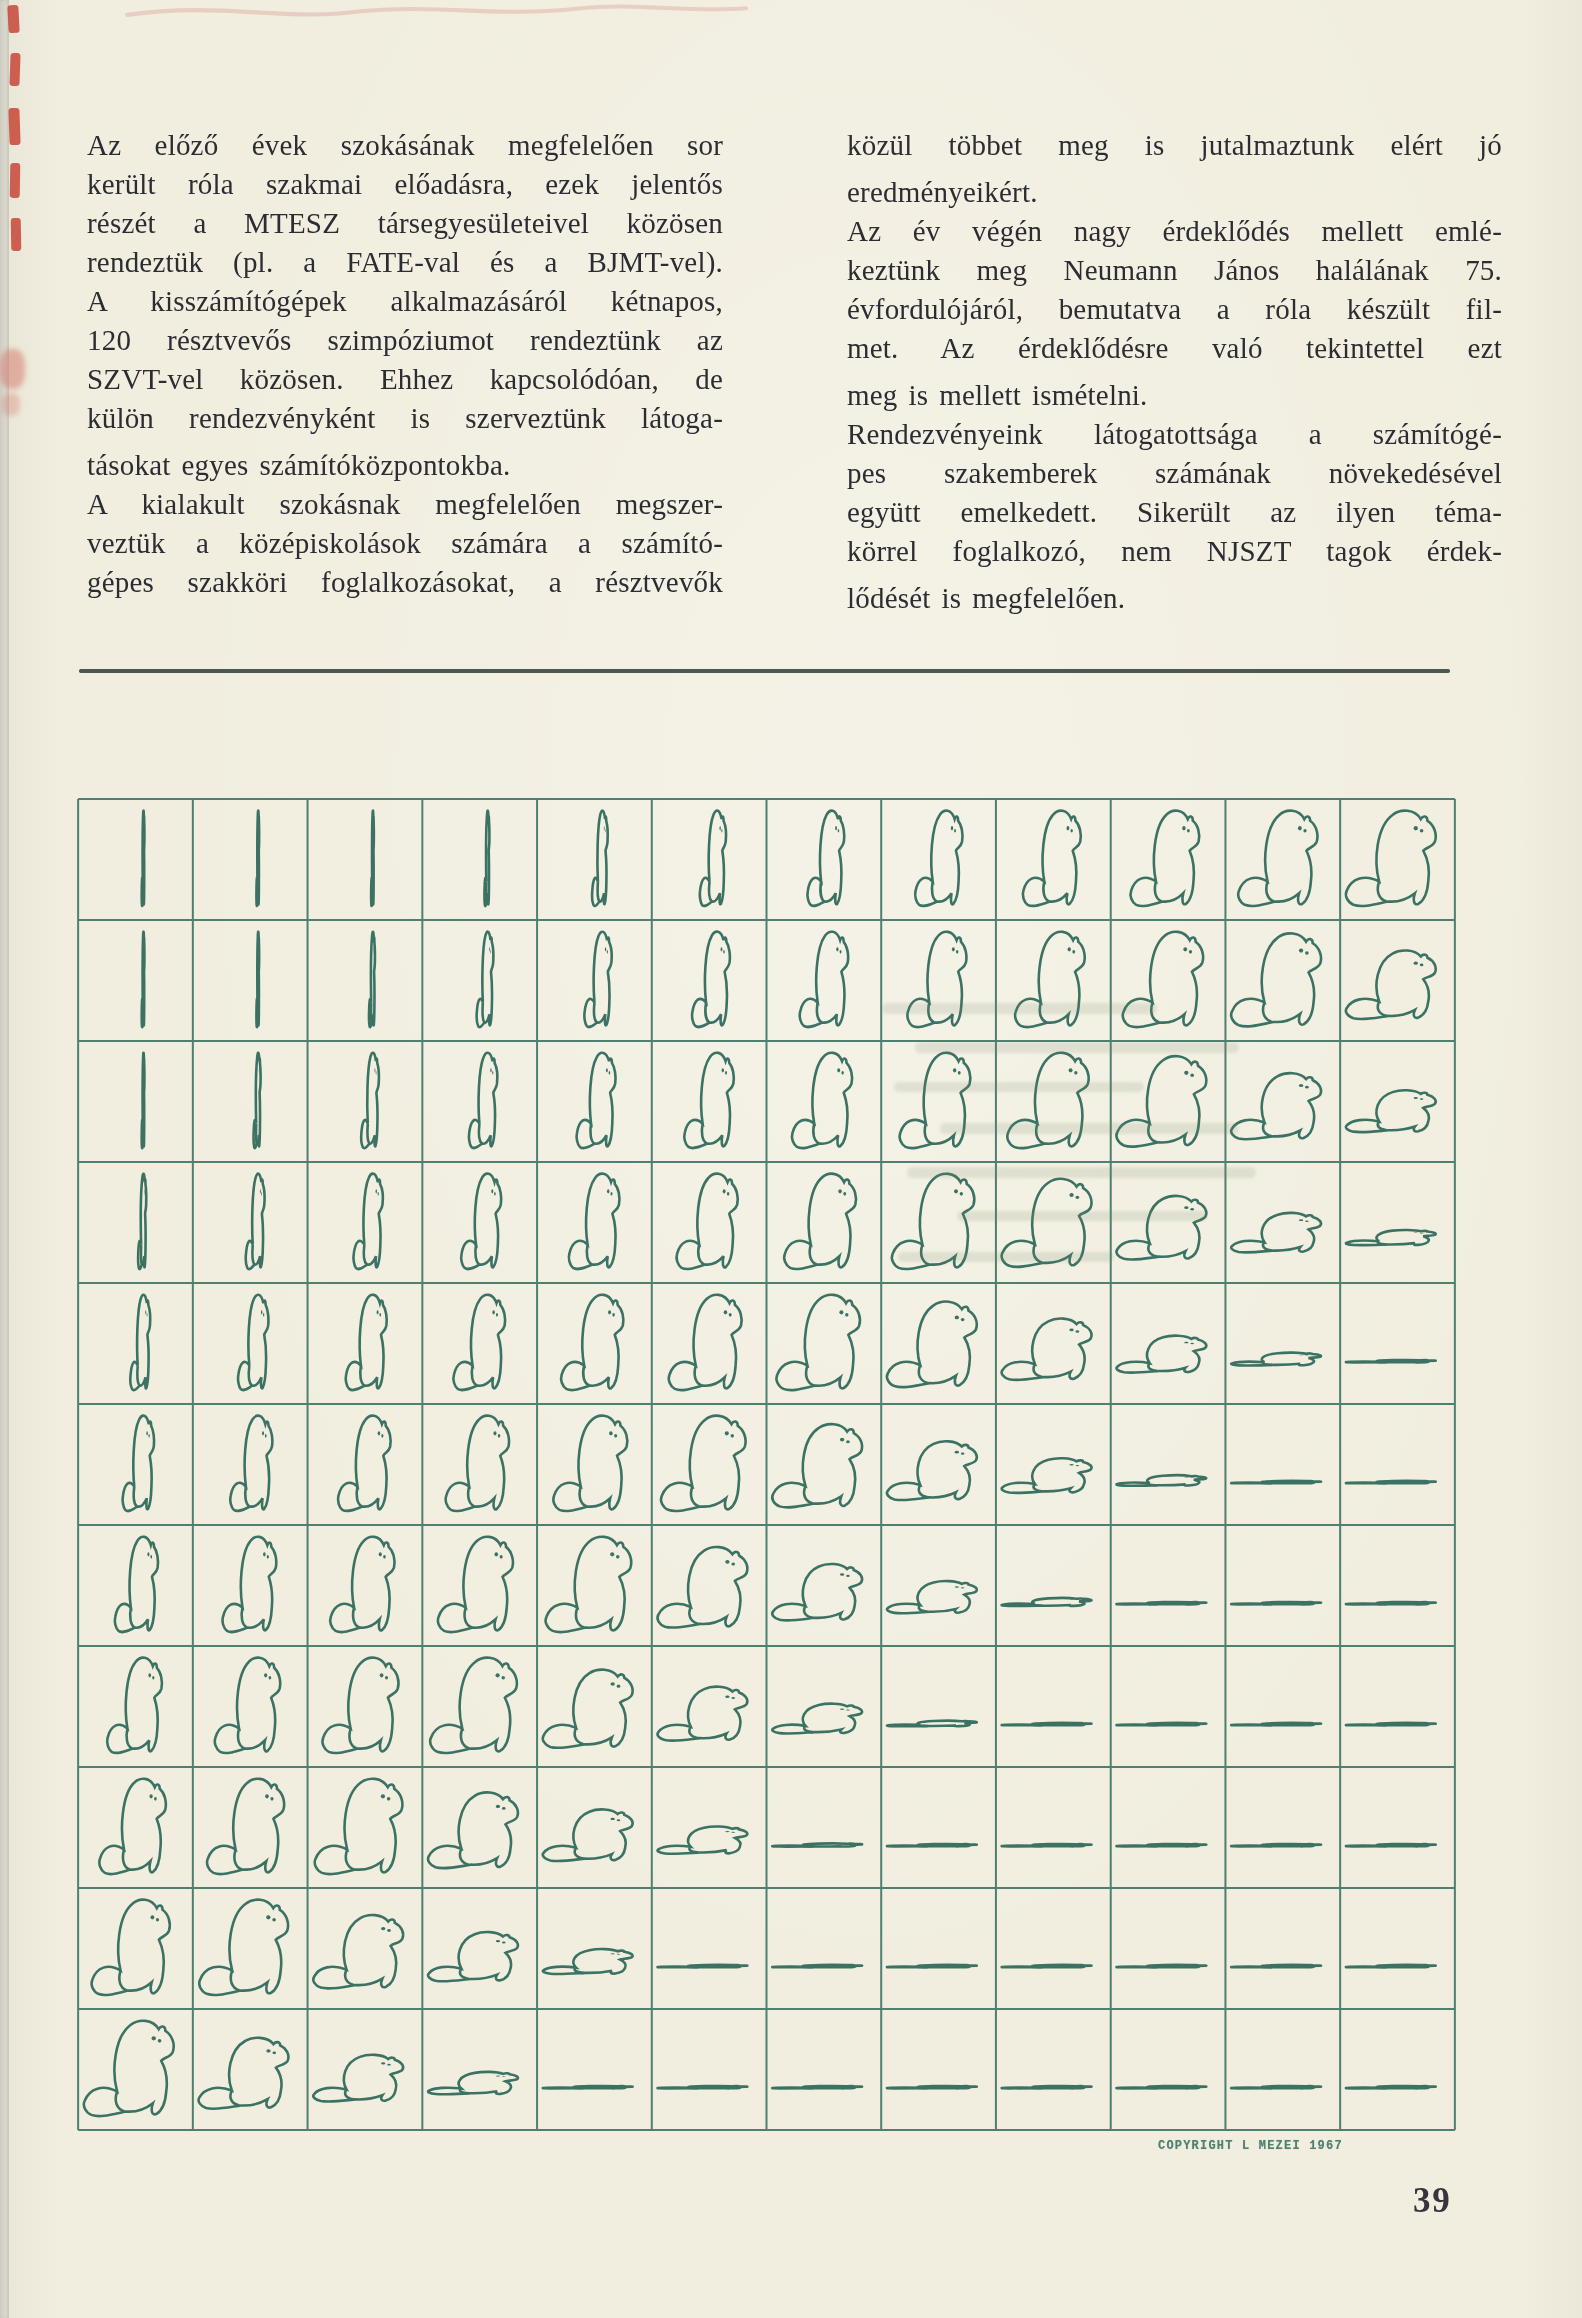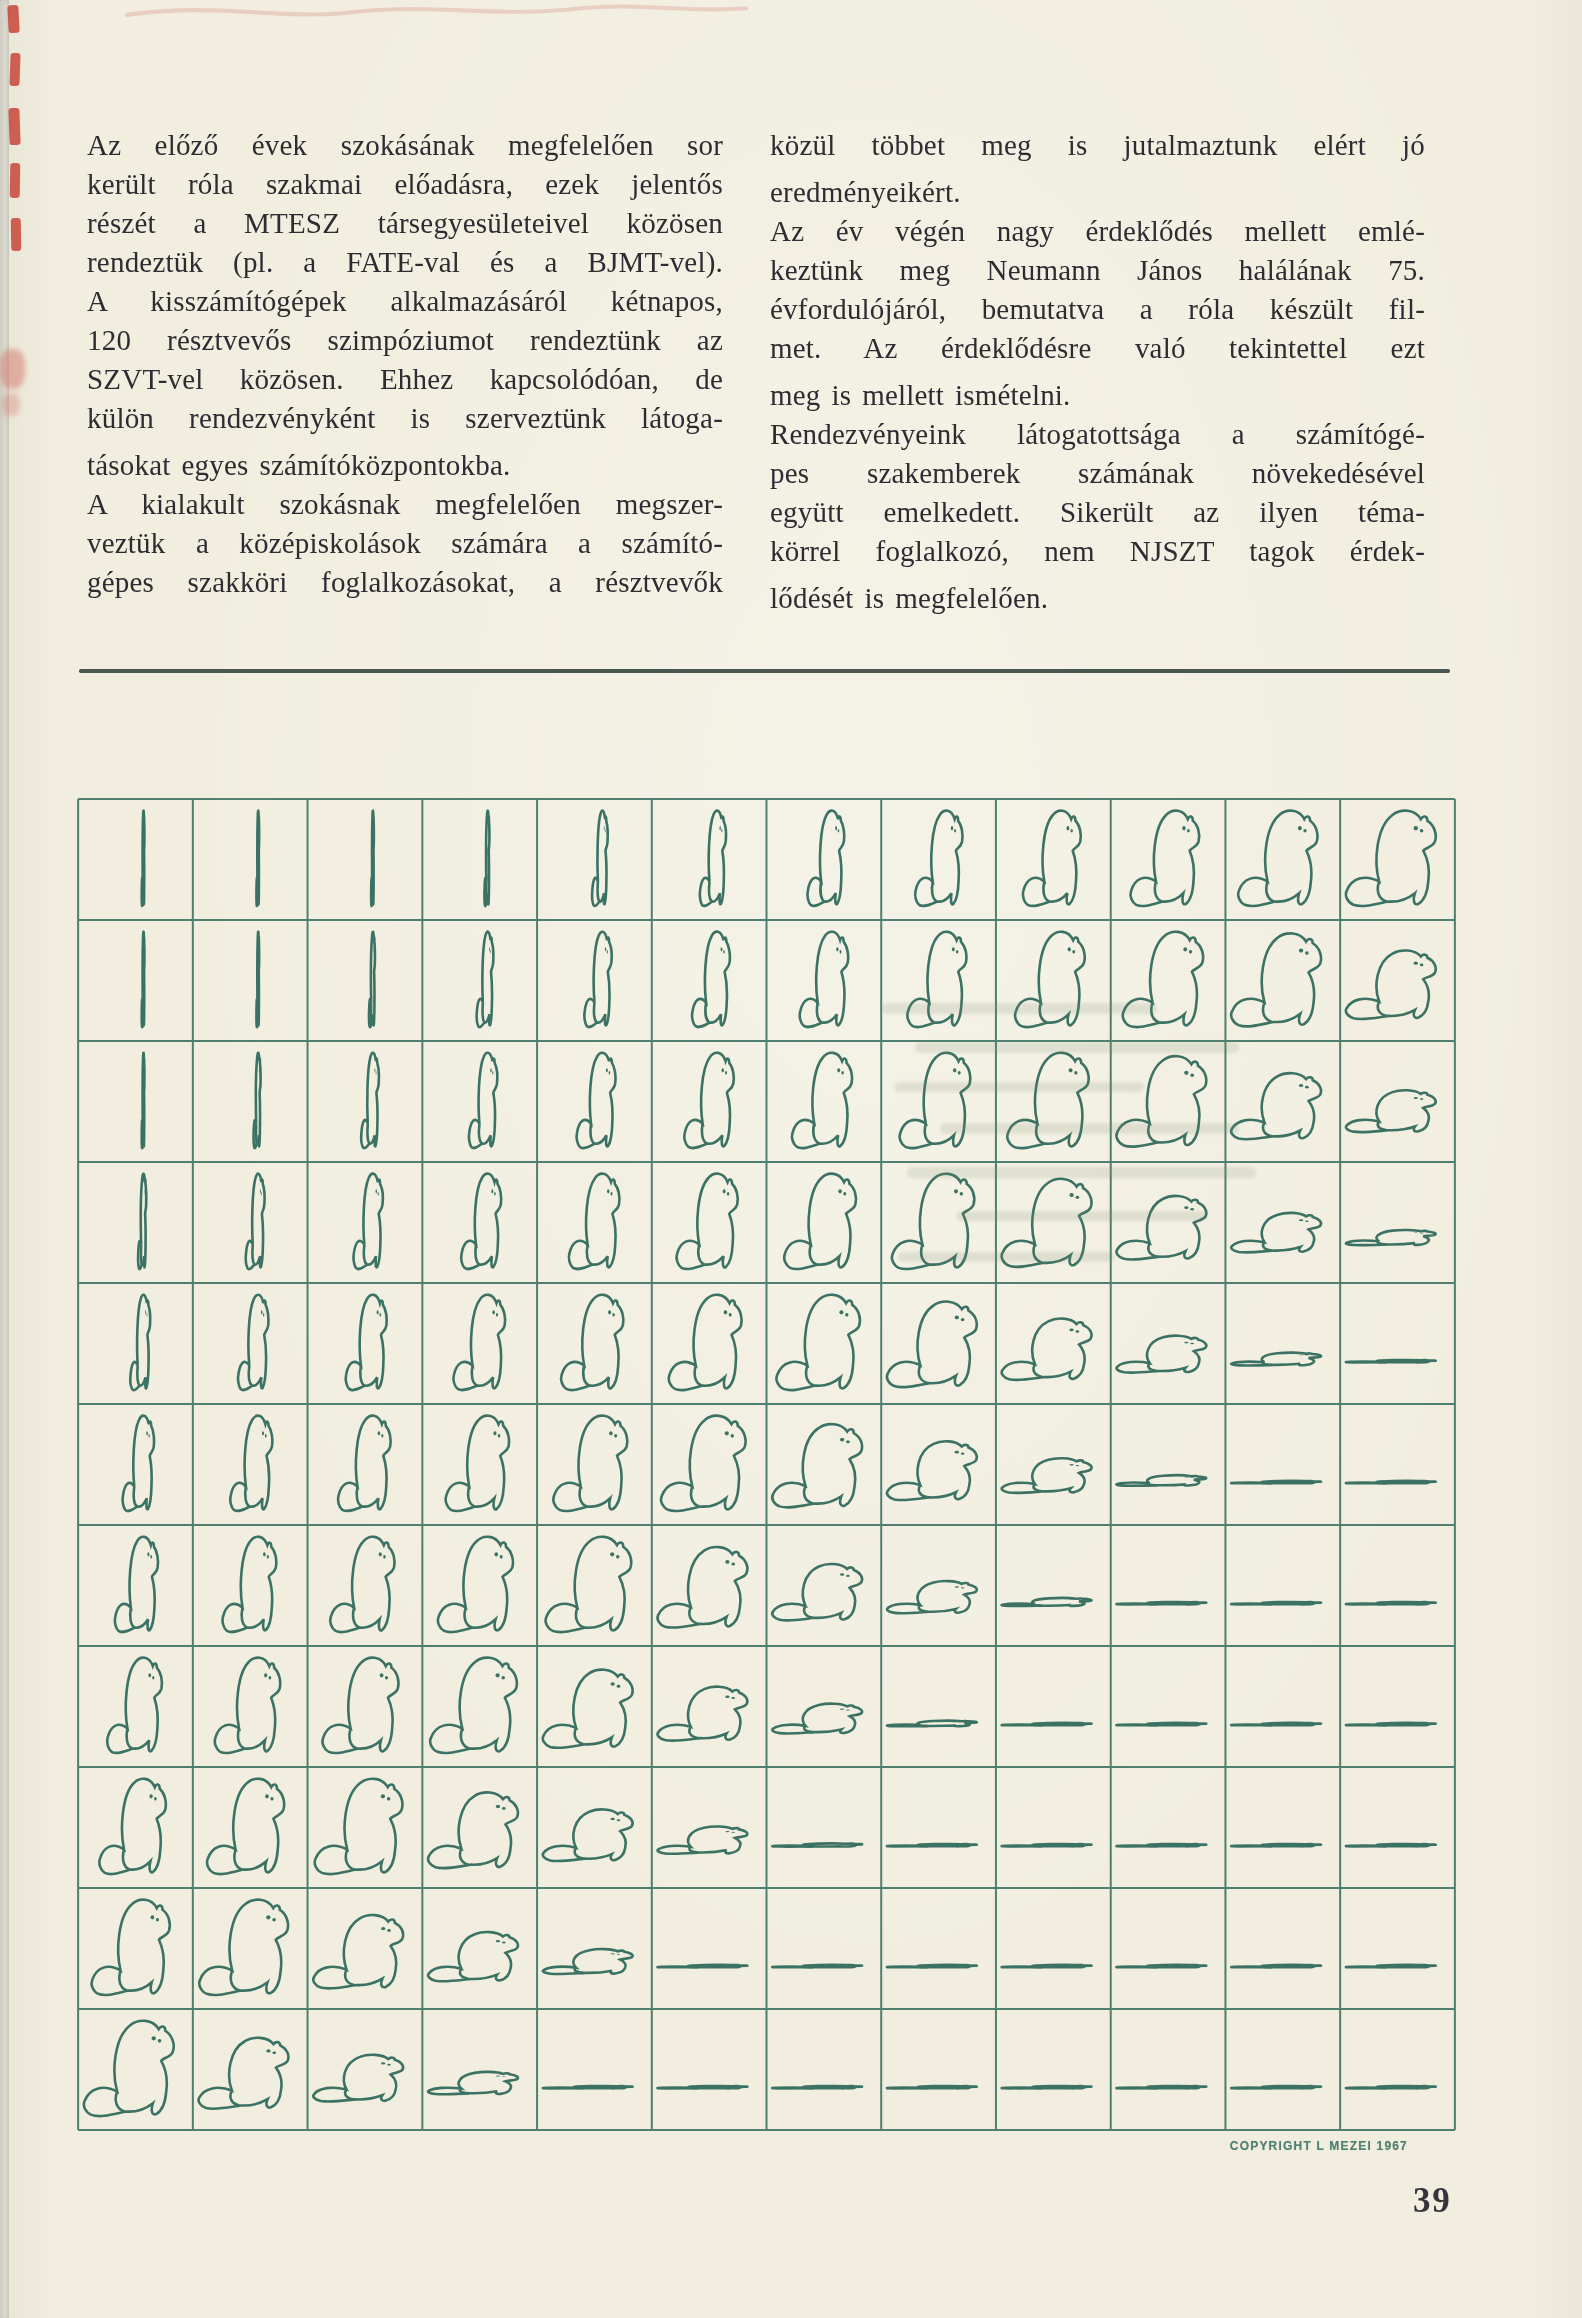--- a/index.html
+++ b/index.html
@@ -18,23 +18,23 @@
   .squiggle{position:absolute;left:0;top:0;}
   .column{position:absolute;}
   .tline{font-size:29px;line-height:39px;height:39px;color:var(--ink,#2d2c32);
     text-align:justify;text-align-last:justify;word-spacing:.12em;letter-spacing:0.2px;}
   .tline.end{text-align-last:left;margin-top:8px;}
   .divider{position:absolute;left:79px;top:669px;width:1371px;height:4.2px;
     background:#3d4b44;border-radius:1.7px;opacity:.92;}
   .figure{position:absolute;left:78px;top:799px;width:1377px;height:1331px;}
   .figure svg{position:absolute;left:0;top:0;overflow:visible;}
   .copyright{position:absolute;left:1158px;top:2139px;width:250px;
-    font-family:Liberation Sans, sans-serif;font-size:12px;font-weight:bold;
+    font-family:Liberation Mono, monospace;font-size:12px;font-weight:bold;
     color:var(--green,#3c7263);letter-spacing:1.2px;opacity:.88;
-    text-shadow:0 0 0.8px rgba(60,114,99,.6);white-space:nowrap;text-align:right;}
+    text-shadow:0 0 0.8px rgba(60,114,99,.6);white-space:nowrap;}
   .smudge{position:absolute;background:rgba(118,138,104,.16);border-radius:5.8px;filter:blur(1.7px);}
   .page-number{position:absolute;left:1413px;top:2181px;font-size:35px;font-weight:700;
     letter-spacing:1.7px;color:#38343c;}
 </style>
 </head>
 <body>
 
 <div class="page">
 
   <div class="edge-strip"></div>
@@ -58,21 +58,21 @@
       <div class="tline">rendeztük (pl. a FATE-val és a BJMT-vel).</div>
       <div class="tline">A kisszámítógépek alkalmazásáról kétnapos,</div>
       <div class="tline">120 résztvevős szimpóziumot rendeztünk az</div>
       <div class="tline">SZVT-vel közösen. Ehhez kapcsolódóan, de</div>
       <div class="tline">külön rendezvényként is szerveztünk látoga-</div>
       <div class="tline end">tásokat egyes számítóközpontokba.</div>
       <div class="tline">A kialakult szokásnak megfelelően megszer-</div>
       <div class="tline">veztük a középiskolások számára a számító-</div>
       <div class="tline">gépes szakköri foglalkozásokat, a résztvevők</div>
     </div>
-  <div class="column" style="left:770px;top:126px;width:655px;">
+  <div class="column" style="left:847px;top:126px;width:655px;">
       <div class="tline">közül többet meg is jutalmaztunk elért jó</div>
       <div class="tline end">eredményeikért.</div>
       <div class="tline">Az év végén nagy érdeklődés mellett emlé-</div>
       <div class="tline">keztünk meg Neumann János halálának 75.</div>
       <div class="tline">évfordulójáról, bemutatva a róla készült fil-</div>
       <div class="tline">met. Az érdeklődésre való tekintettel ezt</div>
       <div class="tline end">meg is mellett ismételni.</div>
       <div class="tline">Rendezvényeink látogatottsága a számítógé-</div>
       <div class="tline">pes szakemberek számának növekedésével</div>
       <div class="tline">együtt emelkedett. Sikerült az ilyen téma-</div>

